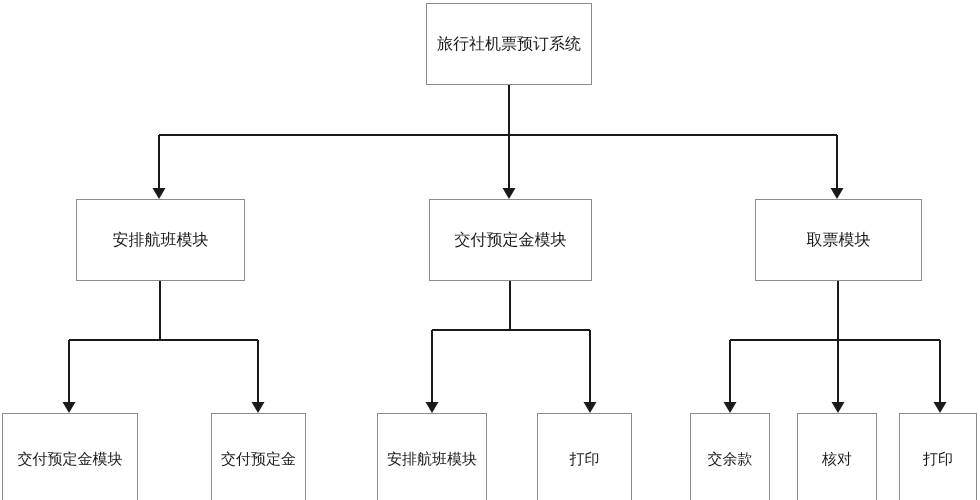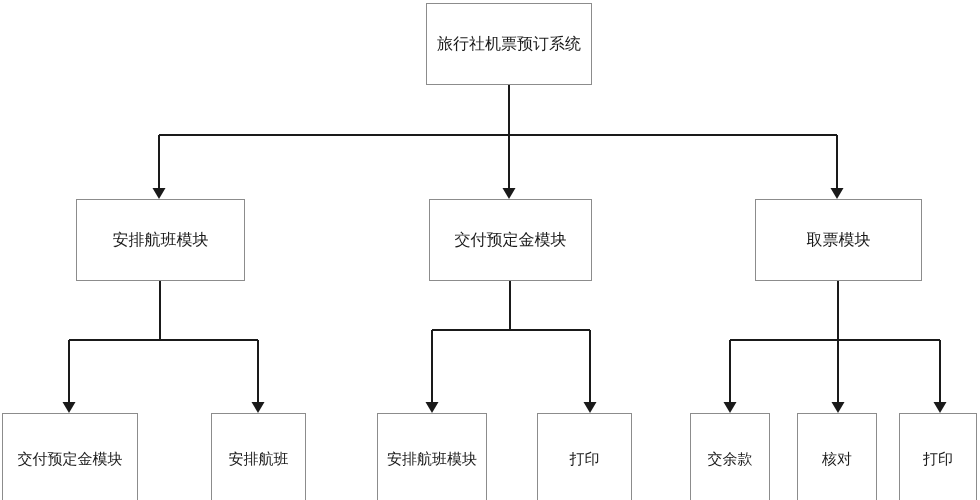--- a/index.html
+++ b/index.html
@@ -97,21 +97,21 @@
 
   <div class="node lvl2" style="left:429px; top:199px; width:163px; height:82px;">
     <span class="node-label">交付预定金模块</span>
   </div>
 
   <div class="node lvl3" style="left:2px; top:413px; width:136px; height:92px;">
     <span class="node-label">交付预定金模块</span>
   </div>
 
   <div class="node lvl3" style="left:211px; top:413px; width:95px; height:92px;">
-    <span class="node-label">安排航班</span>
+    <span class="node-label">交付预定金</span>
   </div>
 
   <div class="node lvl3" style="left:377px; top:413px; width:110px; height:92px;">
     <span class="node-label">安排航班模块</span>
   </div>
 
   <div class="node lvl3" style="left:537px; top:413px; width:95px; height:92px;">
     <span class="node-label">打印</span>
   </div>
 

